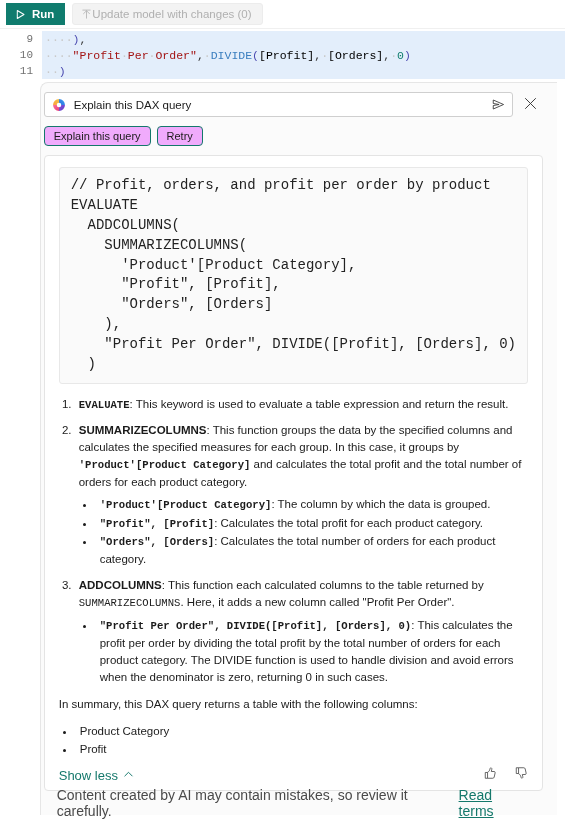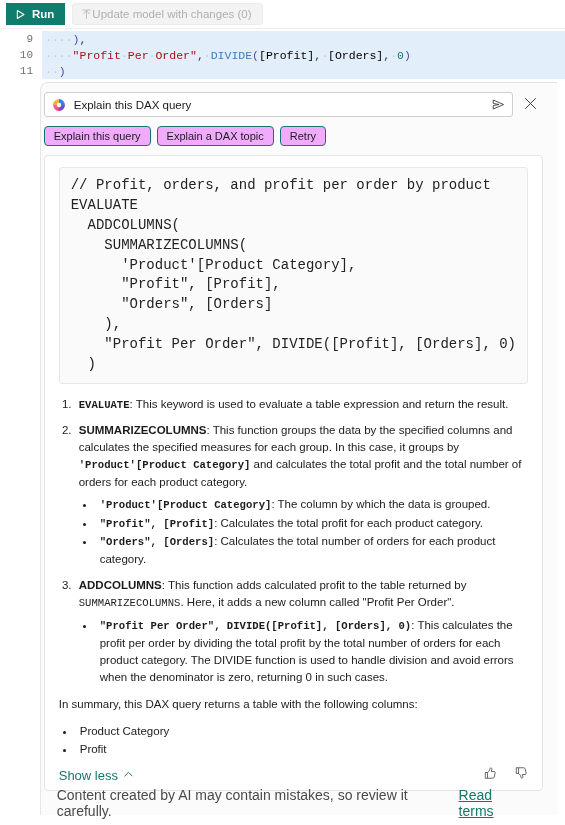--- a/index.html
+++ b/index.html
@@ -309,23 +309,20 @@
             </svg>
         </span>
       </div>
     </div>
 
     <div class="chips">
       <div class="chip">
           <span>Explain this query</span>
         </div>
       <div class="chip">
-          <span>Explain a DAX topic</span>
-        </div>
-      <div class="chip">
           <span>Retry</span>
         </div>
     </div>
 
     <div class="card">
       <div class="card-body">
 
 
         <div class="codeblock">// Profit, orders, and profit per order by product
 EVALUATE
@@ -347,21 +344,21 @@
           <li>
             <b>SUMMARIZECOLUMNS</b><span>: This function groups the data by the specified columns and calculates the specified measures for each group. In this case, it groups by </span><b class="mono-b">'Product'[Product Category]</b><span> and calculates the total profit and the total number of orders for each product category.</span>
             <ul class="sub">
               <li><b class="mono-b">'Product'[Product Category]</b><span>: The column by which the data is grouped.</span></li>
               <li><b class="mono-b">"Profit", [Profit]</b><span>: Calculates the total profit for each product category.</span></li>
               <li><b class="mono-b">"Orders", [Orders]</b><span>: Calculates the total number of orders for each product category.</span></li>
             </ul>
           </li>
 
           <li>
-            <b>ADDCOLUMNS</b><span>: This function adds calculated profit to the table returned by </span><span class="mono">SUMMARIZECOLUMNS</span><span>. Here, it adds a new column called "Profit Per Order".</span>
+            <b>ADDCOLUMNS</b><span>: This function each calculated columns to the table returned by </span><span class="mono">SUMMARIZECOLUMNS</span><span>. Here, it adds a new column called "Profit Per Order".</span>
             <ul class="sub">
               <li><b class="mono-b">"Profit Per Order", DIVIDE([Profit], [Orders], 0)</b><span>: This calculates the profit per order by dividing the total profit by the total number of orders for each product category. The DIVIDE function is used to handle division and avoid errors when the denominator is zero, returning 0 in such cases.</span></li>
             </ul>
           </li>
 
         </ol>
 
         <div class="para" style="margin-top:10px;">In summary, this DAX query returns a table with the following columns:</div>
 
         <ul class="plain">

